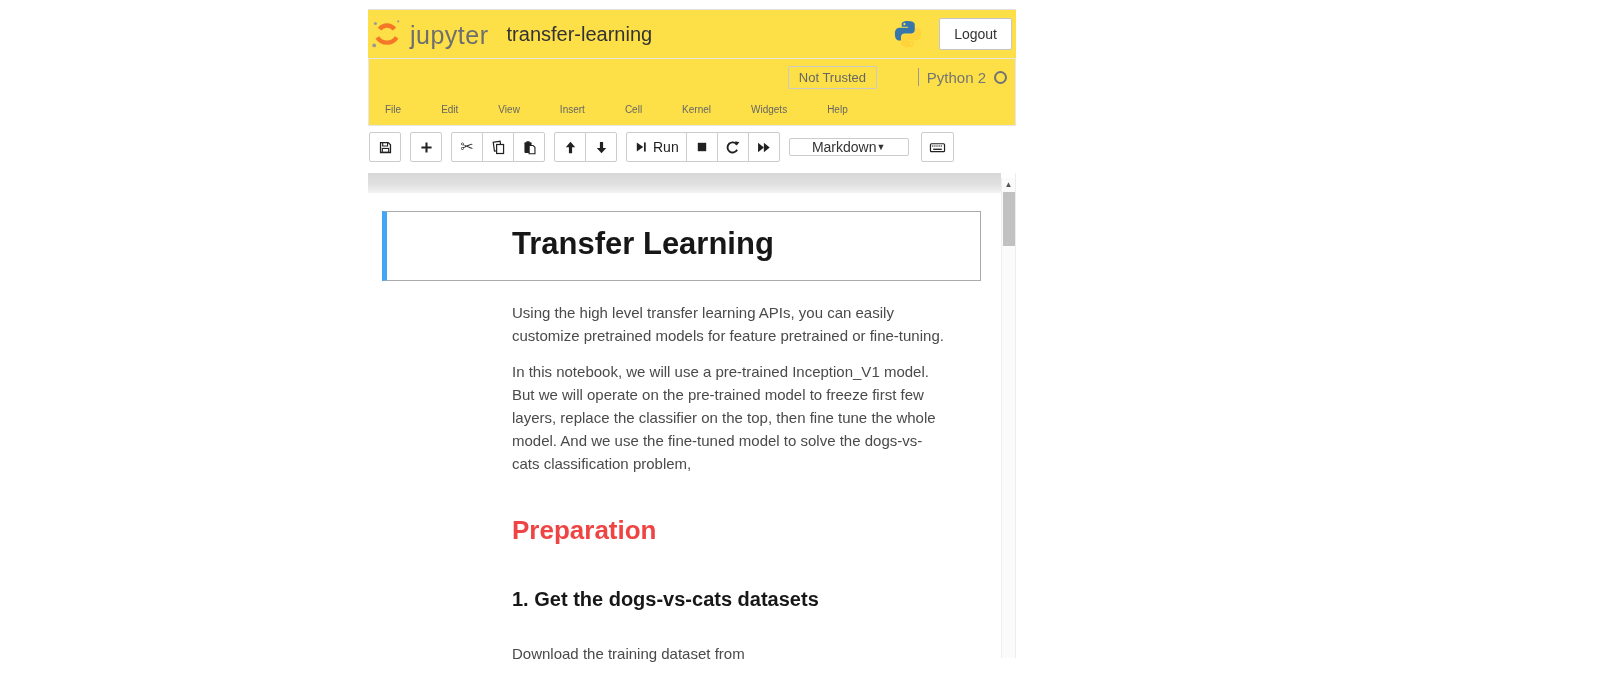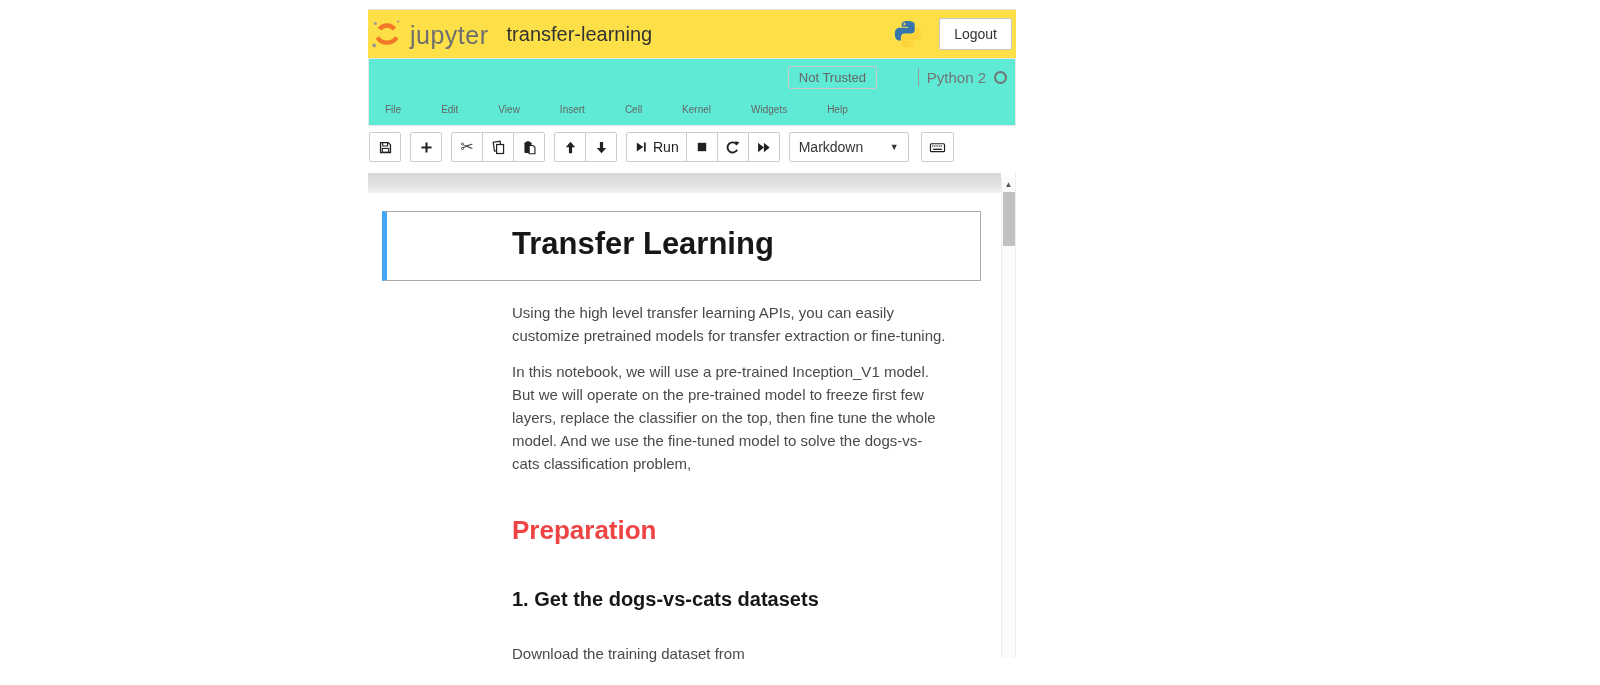--- a/index.html
+++ b/index.html
@@ -18,21 +18,21 @@
   .nb-title { margin-left:18px; font-size:20px; color:#333; }
   .spacer { flex:1; }
   .py-logo { margin-right:16px; display:flex; align-items:center; }
   .logout-btn {
     font-size:14px; color:#333; background:#fff; border:1px solid #c6c6c6; border-radius:2px;
     padding:7px 14px; cursor:pointer; font-family:inherit;
   }
 
   
   .menu-section {
-    position:relative; height:68px; background:#5eead4;
+    position:relative; height:68px; background:#fde047;
     border:1px solid #e7e7e7;
   }
   .trust-badge {
     position:absolute; top:7px; right:138px;
     font-size:13px; color:#666; border:1px solid #cacaca; border-radius:2px;
     padding:3px 10px; background:transparent; font-family:inherit; cursor:pointer;
   }
   .kernel-block { position:absolute; top:9px; right:8px; display:flex; align-items:center; gap:8px; }
   .kernel-sep { width:1px; height:18px; background:#999; }
   .kernel-name { font-size:15px; color:#757575; }
@@ -47,22 +47,22 @@
     height:30px; min-width:32px; padding:0 7px; background:#fff; border:1px solid #cccccc;
     border-radius:2px; display:flex; align-items:center; justify-content:center; gap:5px;
     cursor:pointer; font-family:inherit; font-size:14px; color:#212121;
   }
   .tgroup .tbtn + .tbtn { margin-left:-1px; border-radius:0; }
   .tgroup .tbtn:first-child { border-radius:2px 0 0 2px; }
   .tgroup .tbtn:last-child { border-radius:0 2px 2px 0; }
   .tgroup .tbtn:only-child { border-radius:2px; }
   .scissors { font-size:16px; color:#3a3a3a; line-height:1; }
   .cell-type {
-    height:30px; width:120px; margin-right:12px; background:#fff; border:1px solid #cccccc; border-radius:2px;
-    display:flex; align-items:center; justify-content:space-between; padding:0 9px; cursor:pointer;
+    height:18px; width:120px; margin-right:12px; background:#fff; border:1px solid #cccccc; border-radius:2px;
+    display:flex; align-items:center; justify-content:center; padding:0 9px; cursor:pointer;
   }
   .cell-type-value { font-size:14px; color:#333; }
   .caret { font-size:9px; color:#333; }
 
   
   .site { position:relative; height:485px; background:#fff; border-right:1px solid #ededed; }
   .shadow-band { height:20px; margin:5px 14px 0 0; background:linear-gradient(180deg,#d8d8d8 0%,#e0e0e0 55%,#f3f3f3 100%); }
   .scrollbar { position:absolute; top:5px; right:0; bottom:0; width:14px; background:#fbfbfb; border-left:1px solid #efefef; }
   .scroll-up { height:12px; display:flex; align-items:center; justify-content:center; font-size:8px; color:#555; cursor:pointer; }
   .scroll-thumb { position:absolute; top:14px; left:1px; width:12px; height:54px; background:#c1c1c1; cursor:pointer; }
@@ -261,21 +261,21 @@
     </div>
 
     <div class="cells">
       <div class="cell-selected">
         <h1>Transfer Learning</h1>
       </div>
 
       <div class="md-cell cell-paras">
         <div class="para">
           <div class="line">Using the high level transfer learning APIs, you can easily</div>
-          <div class="line">customize pretrained models for transfer extraction or fine-tuning.</div>
+          <div class="line">customize pretrained models for feature pretrained or fine-tuning.</div>
         </div>
         <div class="para">
           <div class="line">In this notebook, we will use a pre-trained Inception_V1 model.</div>
           <div class="line">But we will operate on the pre-trained model to freeze first few</div>
           <div class="line">layers, replace the classifier on the top, then fine tune the whole</div>
           <div class="line">model. And we use the fine-tuned model to solve the dogs-vs-</div>
           <div class="line">cats classification problem,</div>
         </div>
       </div>
 

